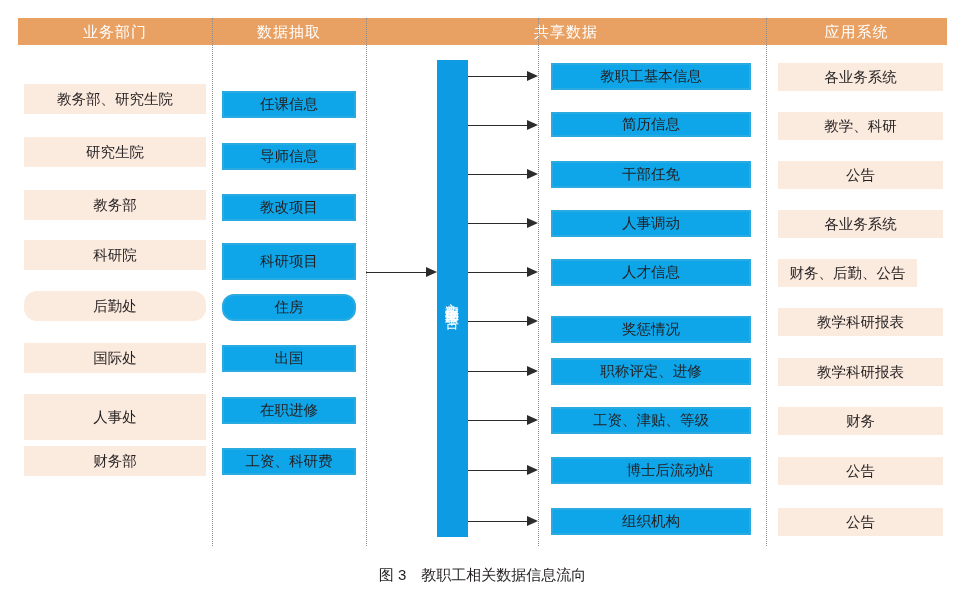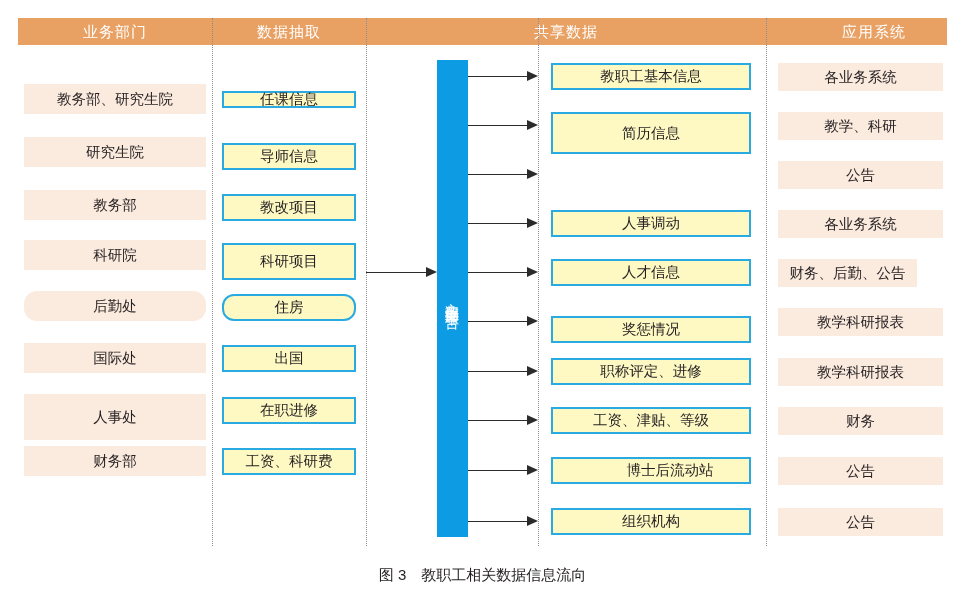--- a/index.html
+++ b/index.html
@@ -59,21 +59,21 @@
     text-align: center;
     color: #231f20;
     font-size: 14.5px;
     white-space: nowrap;
     display: flex;
     align-items: center;
     justify-content: center;
   }
   .blue-box {
     position: absolute;
-    background: #fef9c3;
+    background: #0ea5e9;
     border: 2px solid #29abe2;
     box-sizing: border-box;
     text-align: center;
     color: #231f20;
     font-size: 14.5px;
     white-space: nowrap;
     display: flex;
     align-items: center;
     justify-content: center;
   }
@@ -140,37 +140,37 @@
 </style>
 </head>
 <body>
 
 <div id="diagram">
 
   <div class="header-band"></div>
   <div class="header-label" id="hdr0" style="left:18px;width:194px;">业务部门</div>
   <div class="header-label" id="hdr1" style="left:212px;width:154px;">数据抽取</div>
   <div class="header-label" id="hdr2" style="left:366px;width:400px;">共享数据</div>
-  <div class="header-label" id="hdr3" style="left:725px;width:181px;text-align:right;">应用系统</div>
+  <div class="header-label" id="hdr3" style="left:766px;width:181px;">应用系统</div>
 
   <div class="vsep" style="left:212px;"></div>
   <div class="vsep" style="left:366px;"></div>
   <div class="vsep" style="left:538px;"></div>
   <div class="vsep" style="left:766px;"></div>
 
   <div class="peach-box" style="left:24px;top:84px;width:182px;height:30px;">教务部、研究生院</div>
   <div class="peach-box" style="left:24px;top:137px;width:182px;height:30px;">研究生院</div>
   <div class="peach-box" style="left:24px;top:190px;width:182px;height:30px;">教务部</div>
   <div class="peach-box" style="left:24px;top:240px;width:182px;height:30px;">科研院</div>
   <div class="peach-box" style="left:24px;top:291px;width:182px;height:30px;border-radius:13px;">后勤处</div>
   <div class="peach-box" style="left:24px;top:343px;width:182px;height:30px;">国际处</div>
   <div class="peach-box" style="left:24px;top:394px;width:182px;height:46px;">人事处</div>
   <div class="peach-box" style="left:24px;top:446px;width:182px;height:30px;">财务部</div>
 
-  <div class="blue-box" style="left:222px;top:91px;width:134px;height:17px;">任课信息</div>
+  <div class="blue-box" style="left:222px;top:91px;width:134px;height:27px;">任课信息</div>
   <div class="blue-box" style="left:222px;top:143px;width:134px;height:27px;">导师信息</div>
   <div class="blue-box" style="left:222px;top:194px;width:134px;height:27px;">教改项目</div>
   <div class="blue-box" style="left:222px;top:243px;width:134px;height:37px;">科研项目</div>
   <div class="blue-box" style="left:222px;top:294px;width:134px;height:27px;border-radius:12px;">住房</div>
   <div class="blue-box" style="left:222px;top:345px;width:134px;height:27px;">出国</div>
   <div class="blue-box" style="left:222px;top:397px;width:134px;height:27px;">在职进修</div>
   <div class="blue-box" style="left:222px;top:448px;width:134px;height:27px;">工资、科研费</div>
 
   <div class="arrow" style="left:366px;top:267px;width:71px;">
     <div class="shaft" style="width:60px;"></div>
@@ -215,21 +215,22 @@
   <div class="arrow" style="left:468px;top:465px;width:70px;">
     <div class="shaft" style="width:59px;"></div>
       <div class="head" style="left:59px;"></div>
     </div>
   <div class="arrow" style="left:468px;top:516px;width:70px;">
     <div class="shaft" style="width:59px;"></div>
       <div class="head" style="left:59px;"></div>
     </div>
 
   <div class="blue-box" style="left:551px;top:63px;width:200px;height:27px;">教职工基本信息</div>
-  <div class="blue-box" style="left:551px;top:112px;width:200px;height:42px;">简历信息</div>
+  <div class="blue-box" style="left:551px;top:112px;width:200px;height:25px;">简历信息</div>
+  <div class="blue-box" style="left:551px;top:161px;width:200px;height:27px;">干部任免</div>
   <div class="blue-box" style="left:551px;top:210px;width:200px;height:27px;">人事调动</div>
   <div class="blue-box" style="left:551px;top:259px;width:200px;height:27px;">人才信息</div>
   <div class="blue-box" style="left:551px;top:308px;width:200px;height:27px;margin-top:8px;">奖惩情况</div>
   <div class="blue-box" style="left:551px;top:358px;width:200px;height:27px;">职称评定、进修</div>
   <div class="blue-box" style="left:551px;top:407px;width:200px;height:27px;">工资、津贴、等级</div>
   <div class="blue-box" style="left:551px;top:457px;width:200px;height:27px;padding-left:38px;">博士后流动站</div>
   <div class="blue-box" style="left:551px;top:508px;width:200px;height:27px;">组织机构</div>
 
   <div class="peach-box" style="left:778px;top:63px;width:165px;height:28px;">各业务系统</div>
   <div class="peach-box" style="left:778px;top:112px;width:165px;height:28px;">教学、科研</div>

